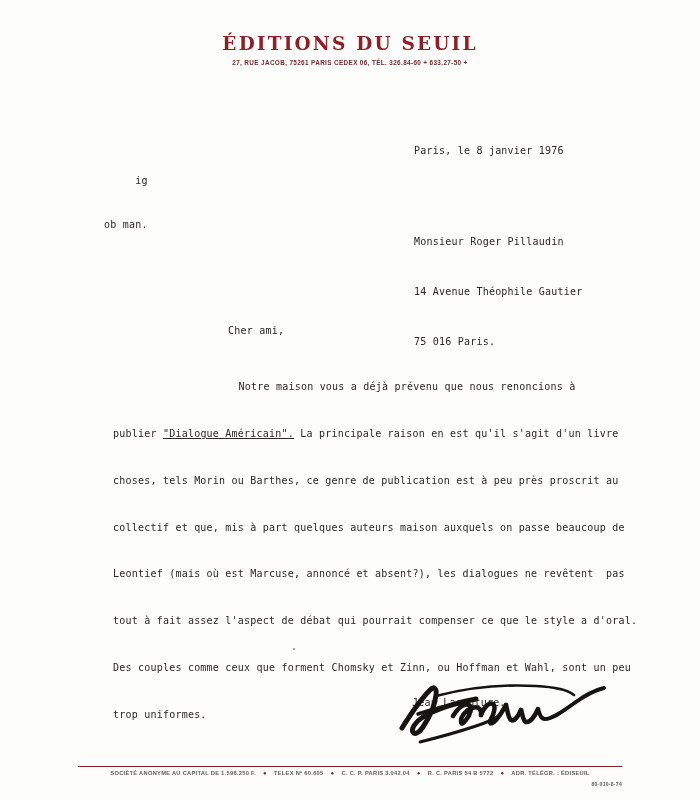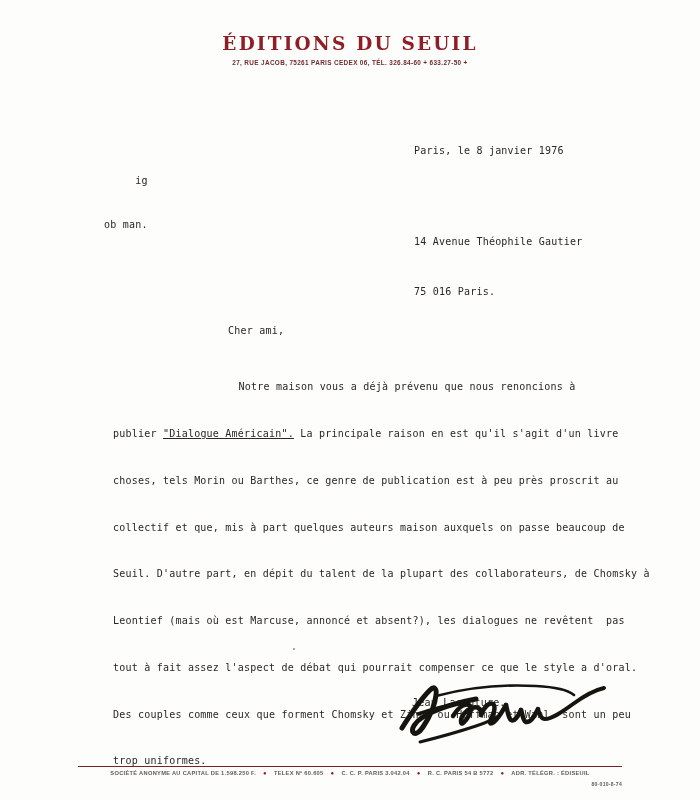--- a/index.html
+++ b/index.html
@@ -182,34 +182,34 @@
   </div>
 
   <div class="ref-block typed">
     <div>ig</div>
     <div>ob man.</div>
   </div>
 
   <div class="date-line typed">Paris, le 8 janvier 1976</div>
 
   <div class="recipient typed">
+    <div>Monsieur Roger Pillaudin</div>
     <div>14 Avenue Théophile Gautier</div>
     <div>75 016 Paris.</div>
   </div>
 
   <div class="salutation typed">Cher ami,</div>
 
   <div class="body-block">
 
     <div class="para typed">
       <div class="para-line indent1">Notre maison vous a déjà prévenu que nous renoncions à</div>
       <div class="para-line"><span>publier </span><span class="u">"Dialogue Américain".</span><span> La principale raison en est qu'il s'agit d'un livre</span></div>
       <div class="para-line">choses, tels Morin ou Barthes, ce genre de publication est à peu près proscrit au</div>
       <div class="para-line">collectif et que, mis à part quelques auteurs maison auxquels on passe beaucoup de</div>
-      <div class="para-line">Seuil. D'autre part, en dépit du talent de la plupart des collaborateurs, de Chomsky à</div>
       <div class="para-line">Leontief (mais où est Marcuse, annoncé et absent?), les dialogues ne revêtent  pas</div>
       <div class="para-line">tout à fait assez l'aspect de débat qui pourrait compenser ce que le style a d'oral.</div>
       <div class="para-line">Des couples comme ceux que forment Chomsky et Zinn, ou Hoffman et Wahl, sont un peu</div>
       <div class="para-line">trop uniformes.</div>
     </div>
 
   </div>
 
   <div class="stray-dot"></div>
 

